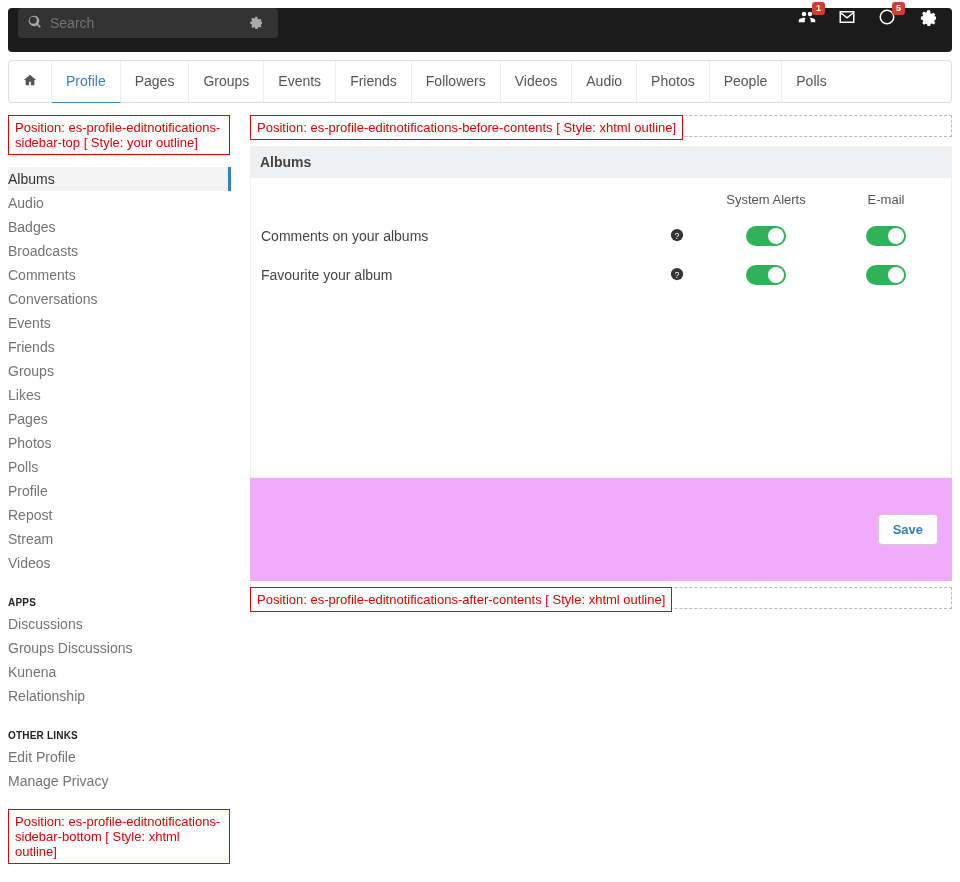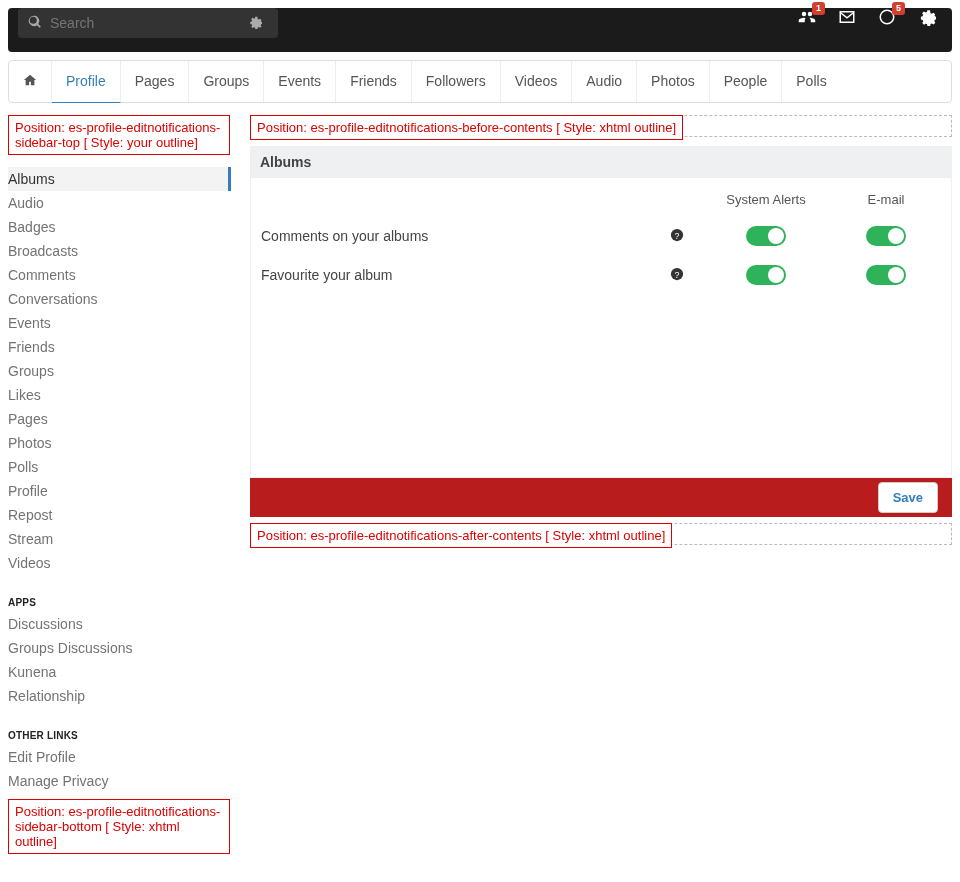--- a/index.html
+++ b/index.html
@@ -47,21 +47,21 @@
   .section-head{background:#eef0f1;padding:8px 10px;font-weight:600;color:#444;font-size:14px}
   .section-body{border:1px solid #f0f0f0;border-top:none;padding:14px 10px 0;min-height:300px}
   .grid{display:grid;grid-template-columns:1fr 48px 130px 110px;align-items:center;row-gap:19px}
   .grid-head{color:#555;font-size:13px;text-align:center}
   .row-label{color:#444;font-size:14px}
   .q{justify-self:center}
   .q svg{width:14px;height:14px;fill:#333}
   .toggle{width:40px;height:20px;background:#2eb35a;border-radius:20px;position:relative;justify-self:center;cursor:pointer}
   .toggle::after{content:"";position:absolute;width:16px;height:16px;border-radius:50%;background:#fff;top:2px;right:2px}
 
-  .save-bar{background:#b91c1c;padding:4px 14px;display:flex;justify-content:flex-end;margin-top:0}
+  .save-bar{background:#f0abfc;padding:36px 14px;display:flex;justify-content:flex-end;margin-top:0}
   .save-btn{background:#fff;border:1px solid #ccc;color:#357ebd;font-weight:600;padding:7px 14px;border-radius:4px;cursor:pointer;font-size:13px}
 
 </style>
 </head>
 <body>
 
 <div class="topbar">
   <div class="search">
     <span><svg viewBox="0 0 16 16">
           <path d="M11.7 10.3a6 6 0 1 0-1.4 1.4l3 3 1.4-1.4-3-3zM6 10a4 4 0 1 1 0-8 4 4 0 0 1 0 8z"></path>
@@ -147,21 +147,21 @@
     </div>
     <div class="sb-block">
       <div class="sb-head">APPS</div>
       <ul class="sb-list" id="sb-apps">
           <li><a href="#">Discussions</a></li>
           <li><a href="#">Groups Discussions</a></li>
           <li><a href="#">Kunena</a></li>
           <li><a href="#">Relationship</a></li>
         </ul>
     </div>
-    <div class="sb-block" style="margin-bottom:6px">
+    <div class="sb-block" style="margin-bottom:16px">
       <div class="sb-head">OTHER LINKS</div>
       <ul class="sb-list" id="sb-other">
           <li><a href="#">Edit Profile</a></li>
           <li><a href="#">Manage Privacy</a></li>
         </ul>
     </div>
     <div class="pos-box" style="max-width:222px">Position: es-profile-editnotifications-sidebar-bottom [ Style: xhtml outline]</div>
   </div>
 
   <div class="main">

